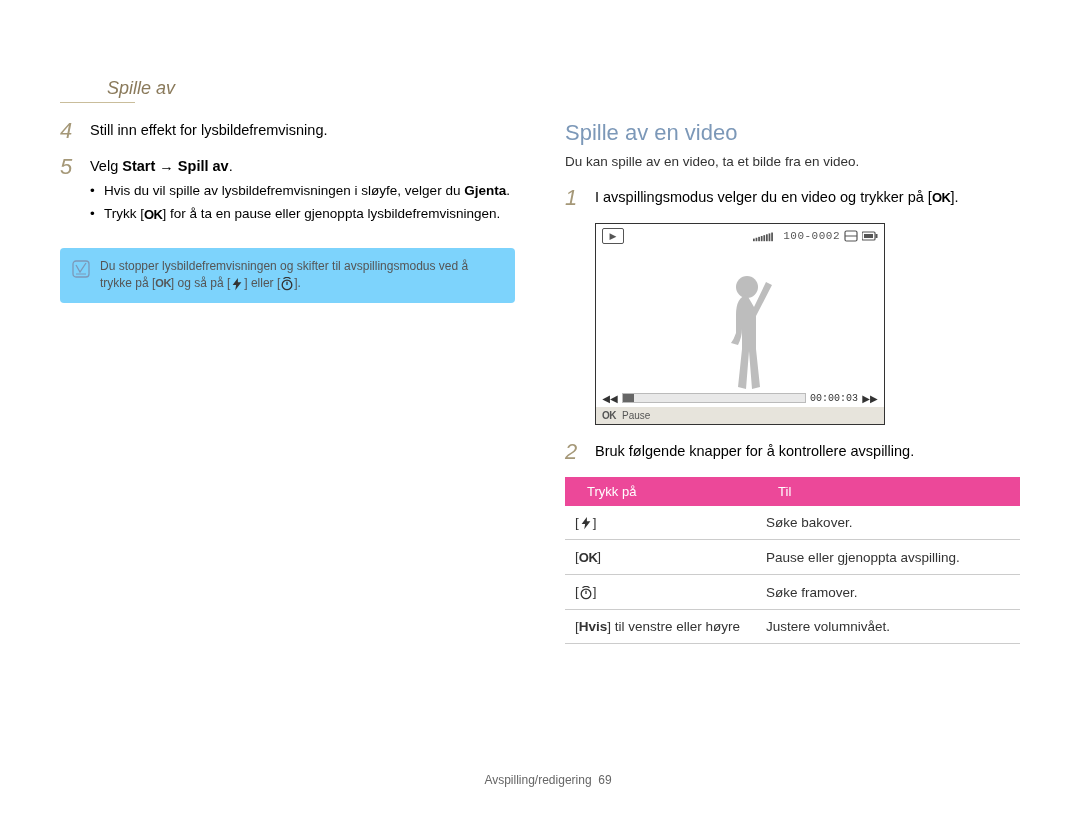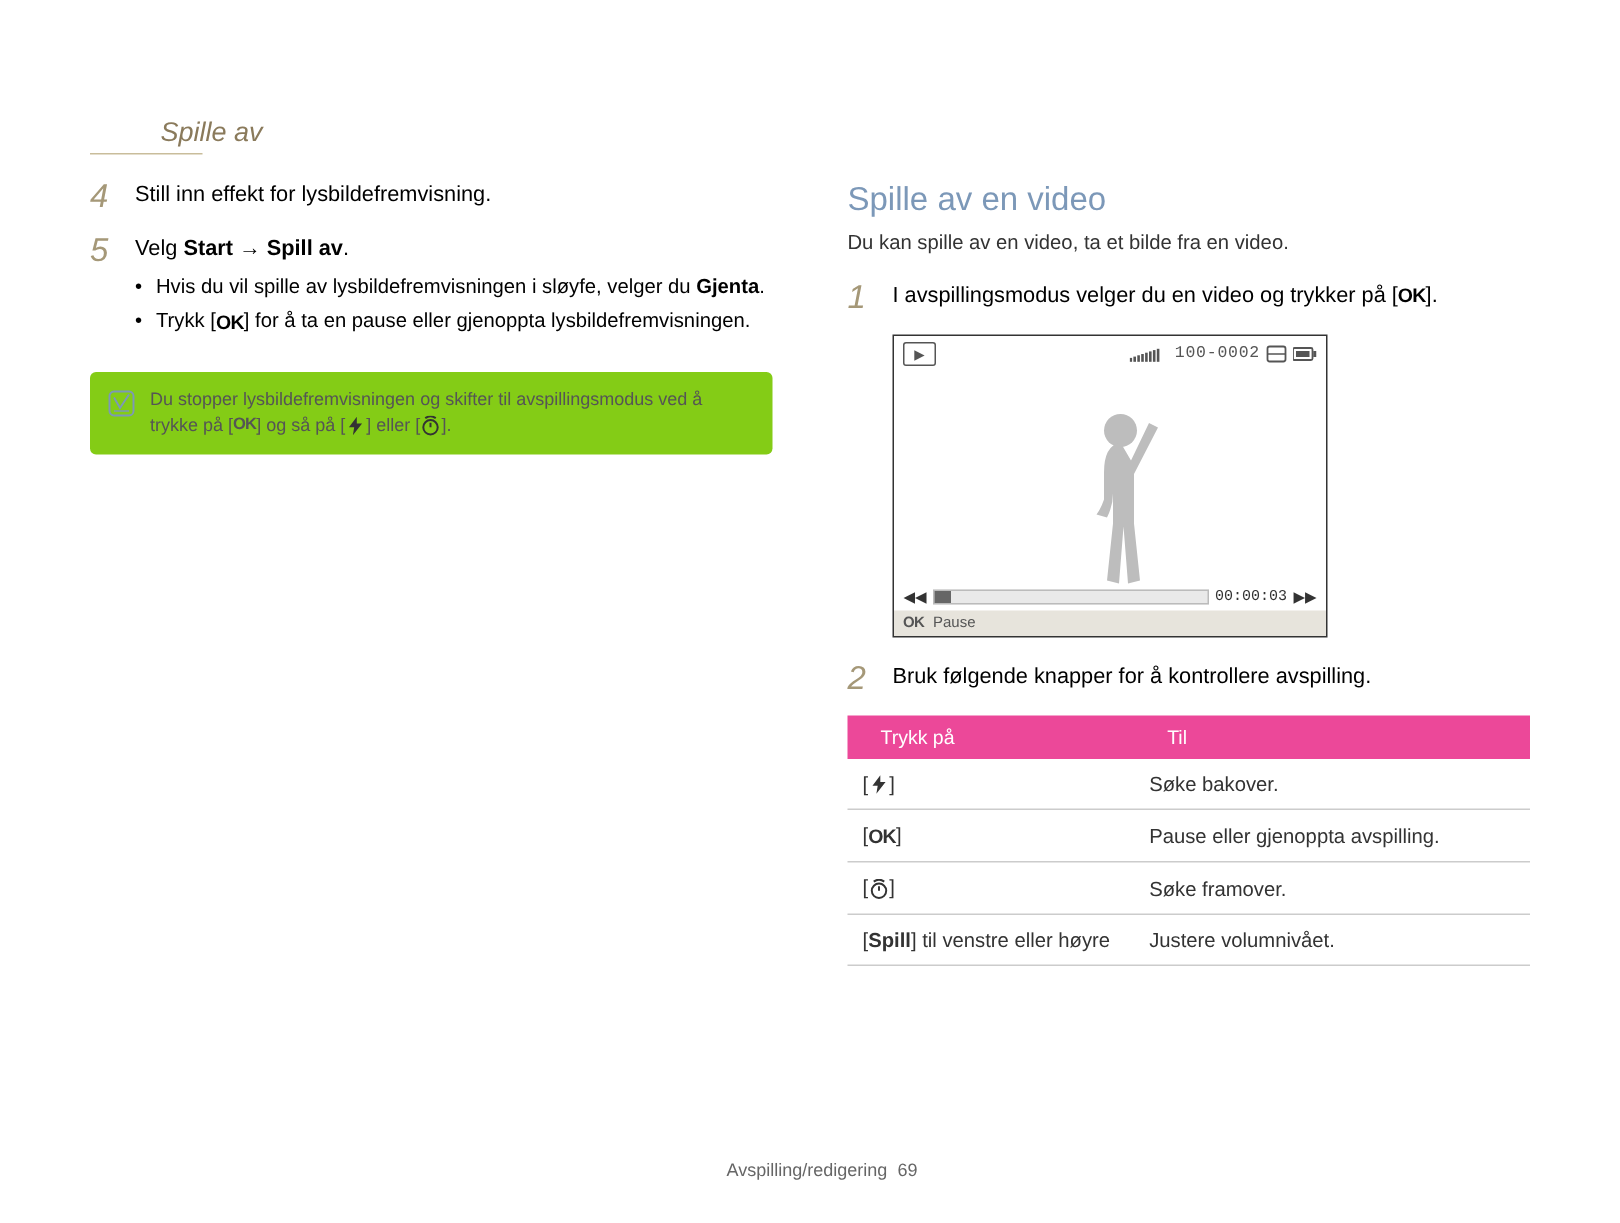--- a/index.html
+++ b/index.html
@@ -56,21 +56,21 @@
     font-size: 13px;
     letter-spacing:-0.5px;
     vertical-align: middle;
   }
   .icon-flash, .icon-timer {
     display:inline-block;
     width:14px; height:14px;
     vertical-align:middle;
   }
   .note-box {
-    background:#84cc16;
+    background:#7dd3fc;
     border-radius:4px;
     padding:10px 12px;
     display:flex;
     gap:10px;
     margin-top:20px;
     font-size:12px;
     color:#555;
     line-height:1.45;
   }
   .note-icon {
@@ -339,21 +339,21 @@
           <td>Pause eller gjenoppta avspilling.</td>
         </tr>
         <tr>
           <td>[<svg class="icon-timer">
                   <use href="#i-timer"></use>
                 </svg>]</td>
           <td>Søke framover.</td>
         </tr>
         <tr>
           <td>
-            <span>[</span><span class="bold">Spill</span><span>] til venstre eller høyre</span>
+            <span>[</span><span class="bold">Hvis</span><span>] til venstre eller høyre</span>
           </td>
           <td>Justere volumnivået.</td>
         </tr>
       </tbody>
     </table>
 
   </div>
 
 </div>
 </div>

